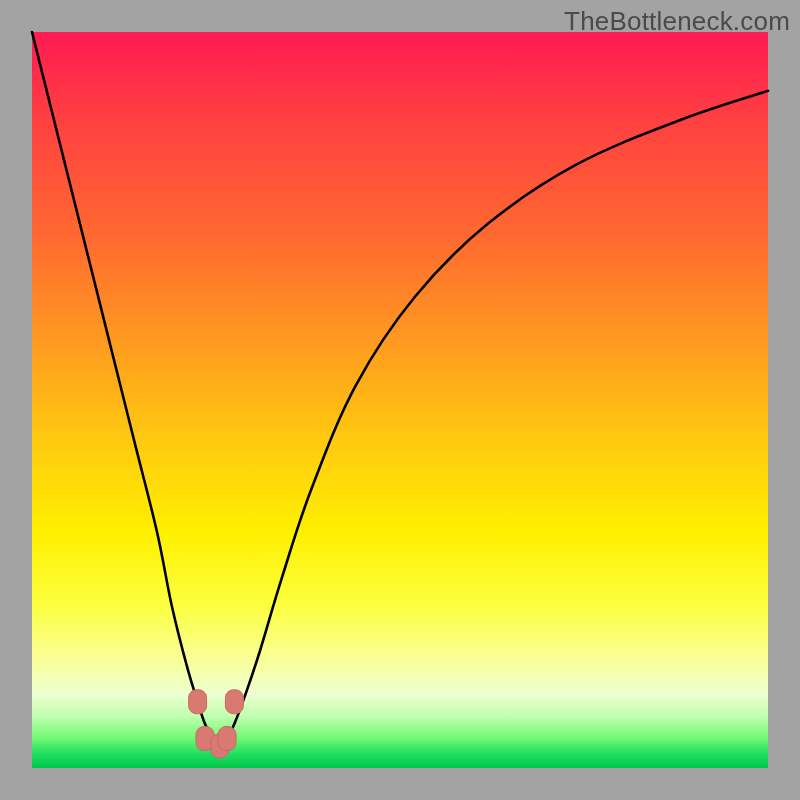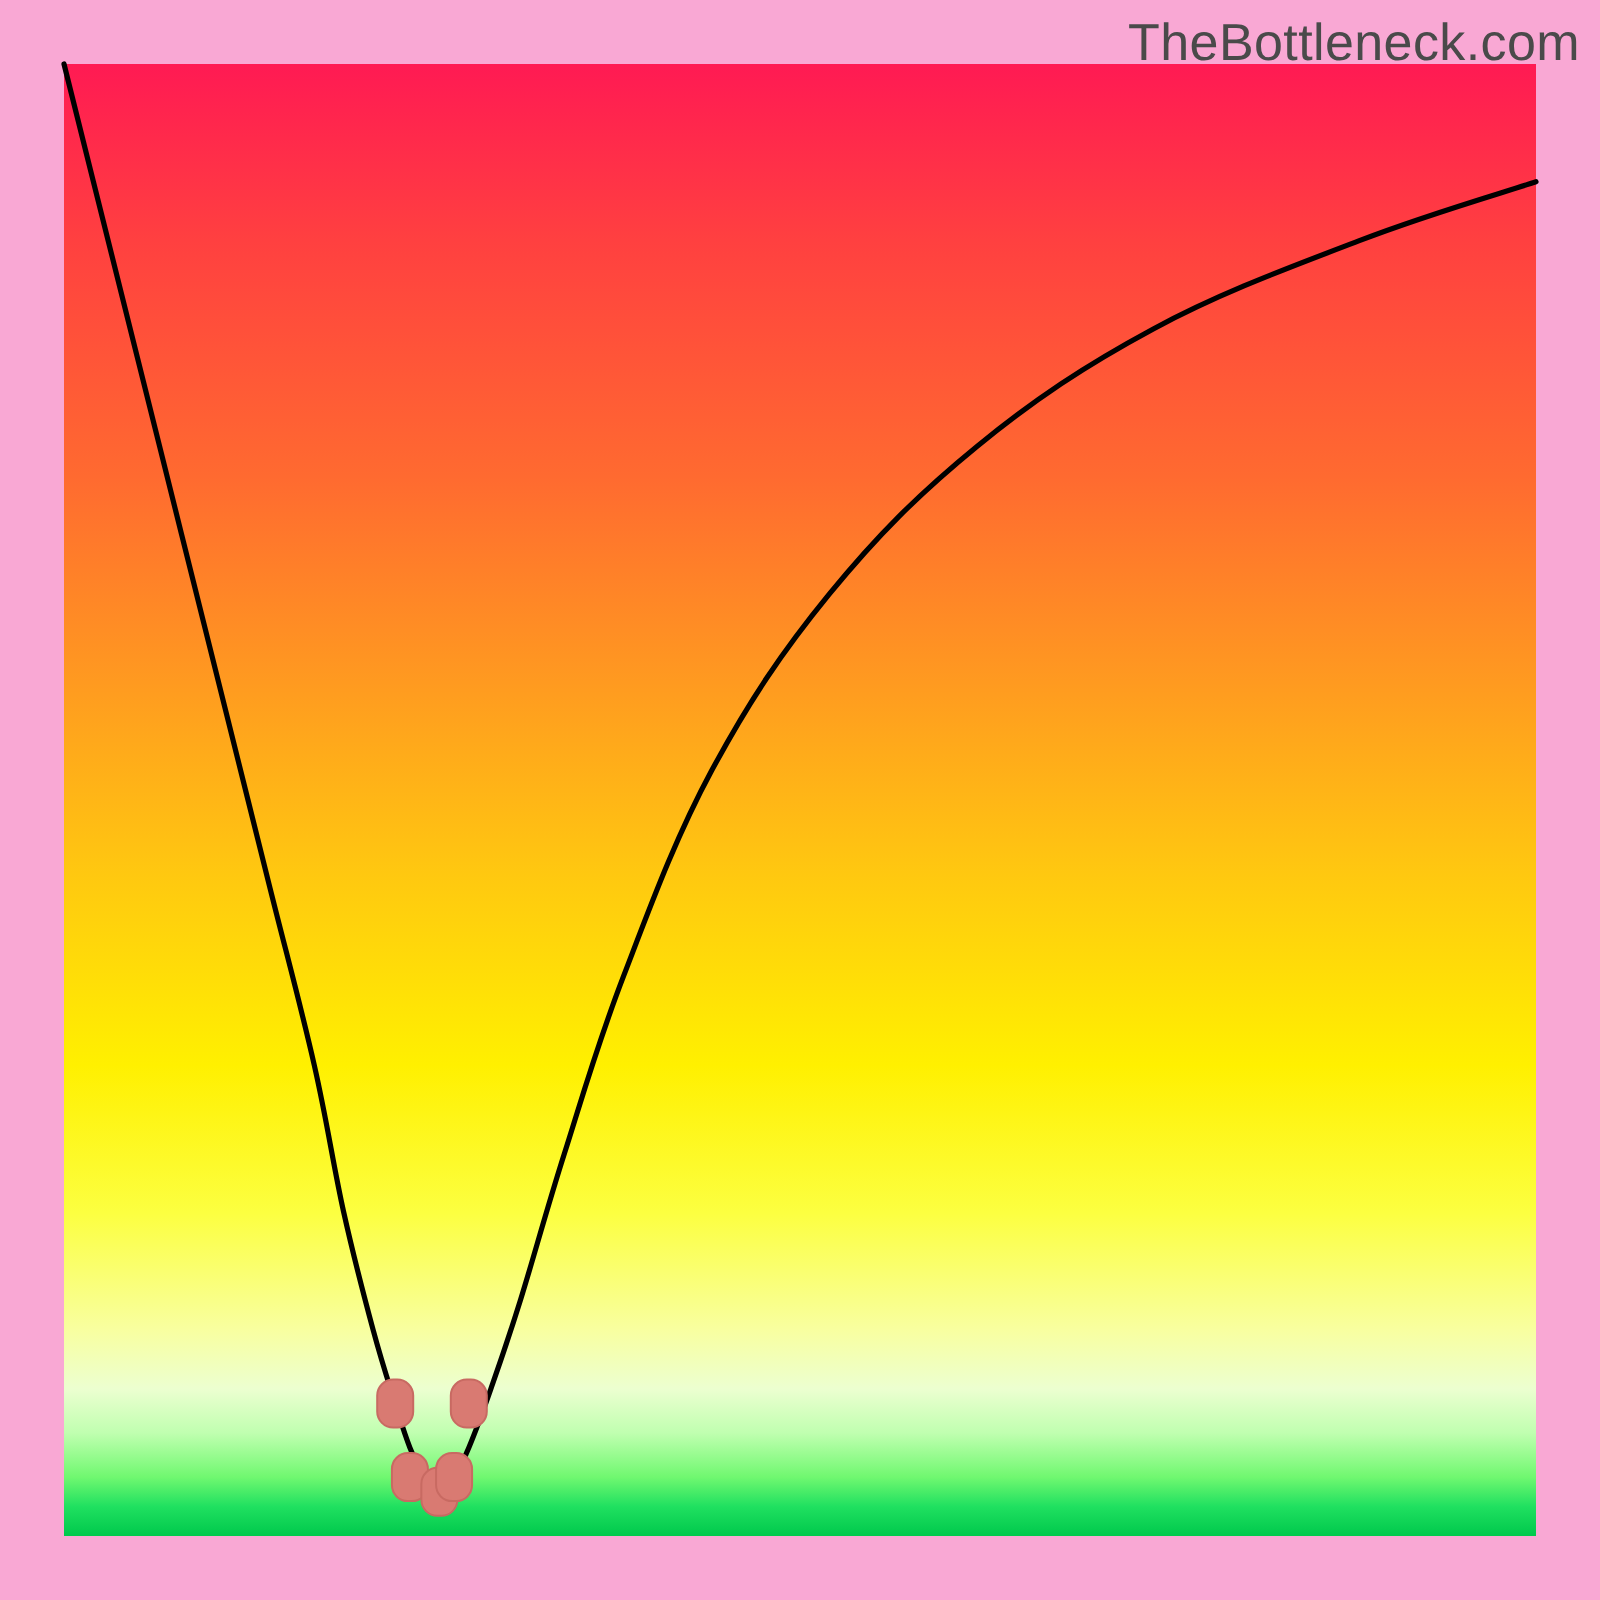--- a/index.html
+++ b/index.html
@@ -10,21 +10,21 @@
     background: #000;
     overflow: hidden;
     font-family: Arial, Helvetica, sans-serif;
   }
   .frame {
     position: absolute;
     left: 0;
     top: 0;
     width: 800px;
     height: 800px;
-    background: #f9a8d4;
+    background: #a3a3a3;
   }
   .plot {
     position: absolute;
     left: 32px;
     top: 32px;
     width: 736px;
     height: 736px;
     background: linear-gradient(to bottom,
       #ff1a53 0%,
       #ff4040 12%,

